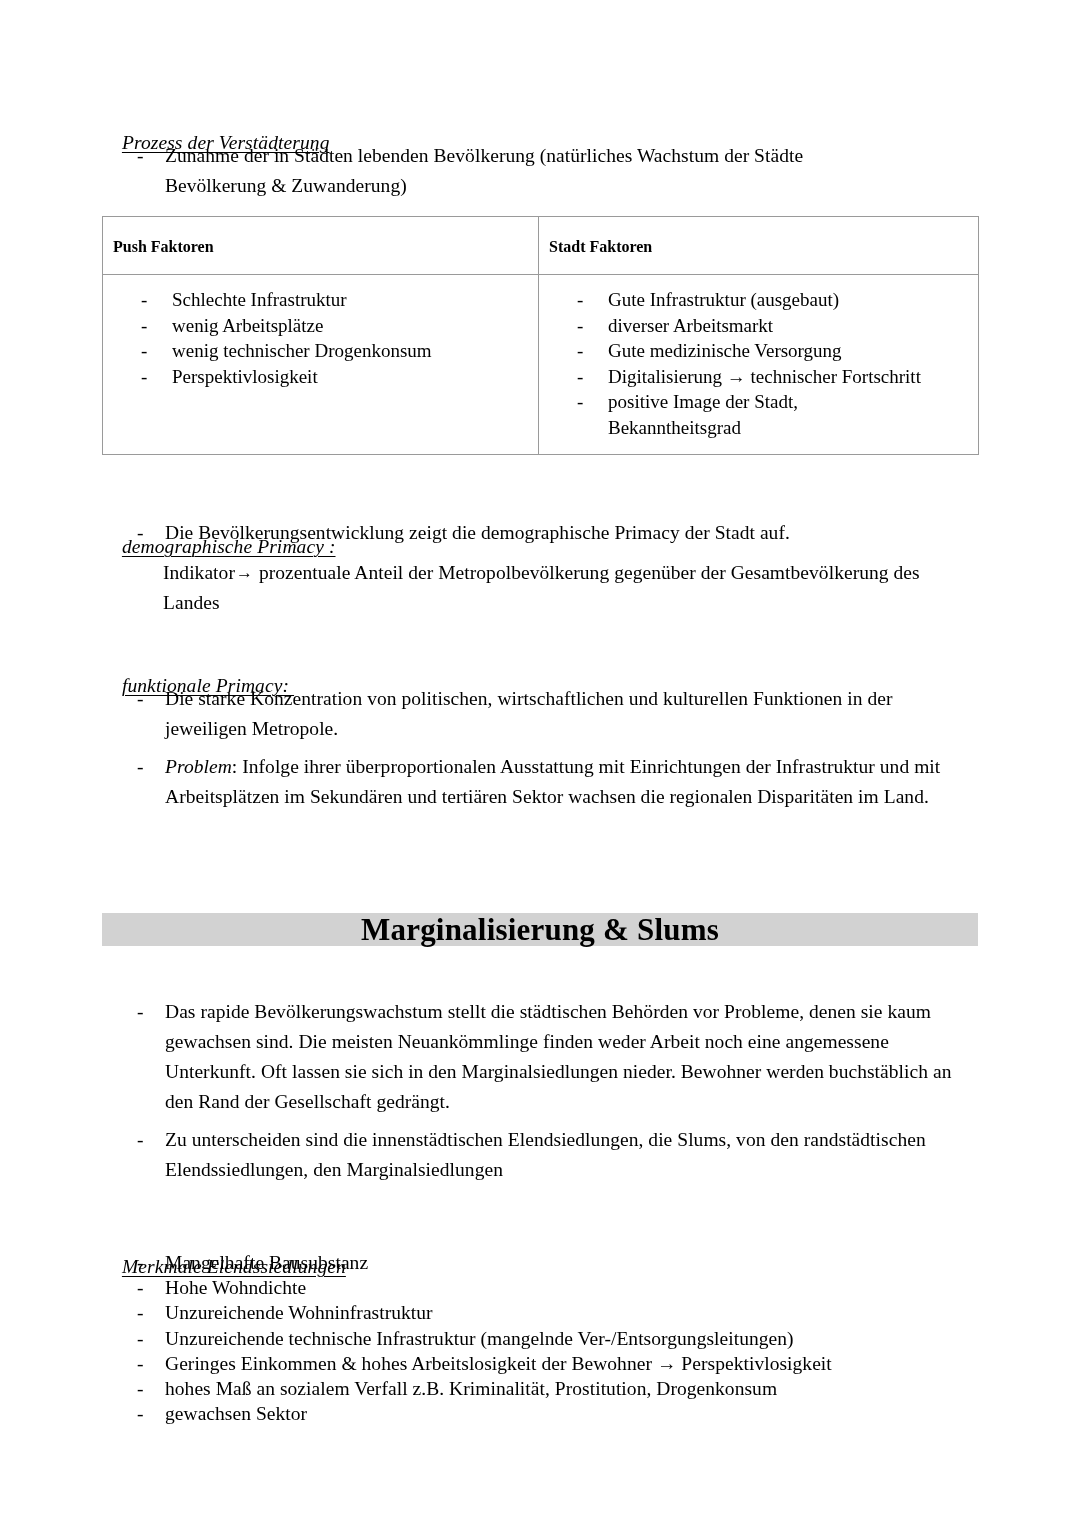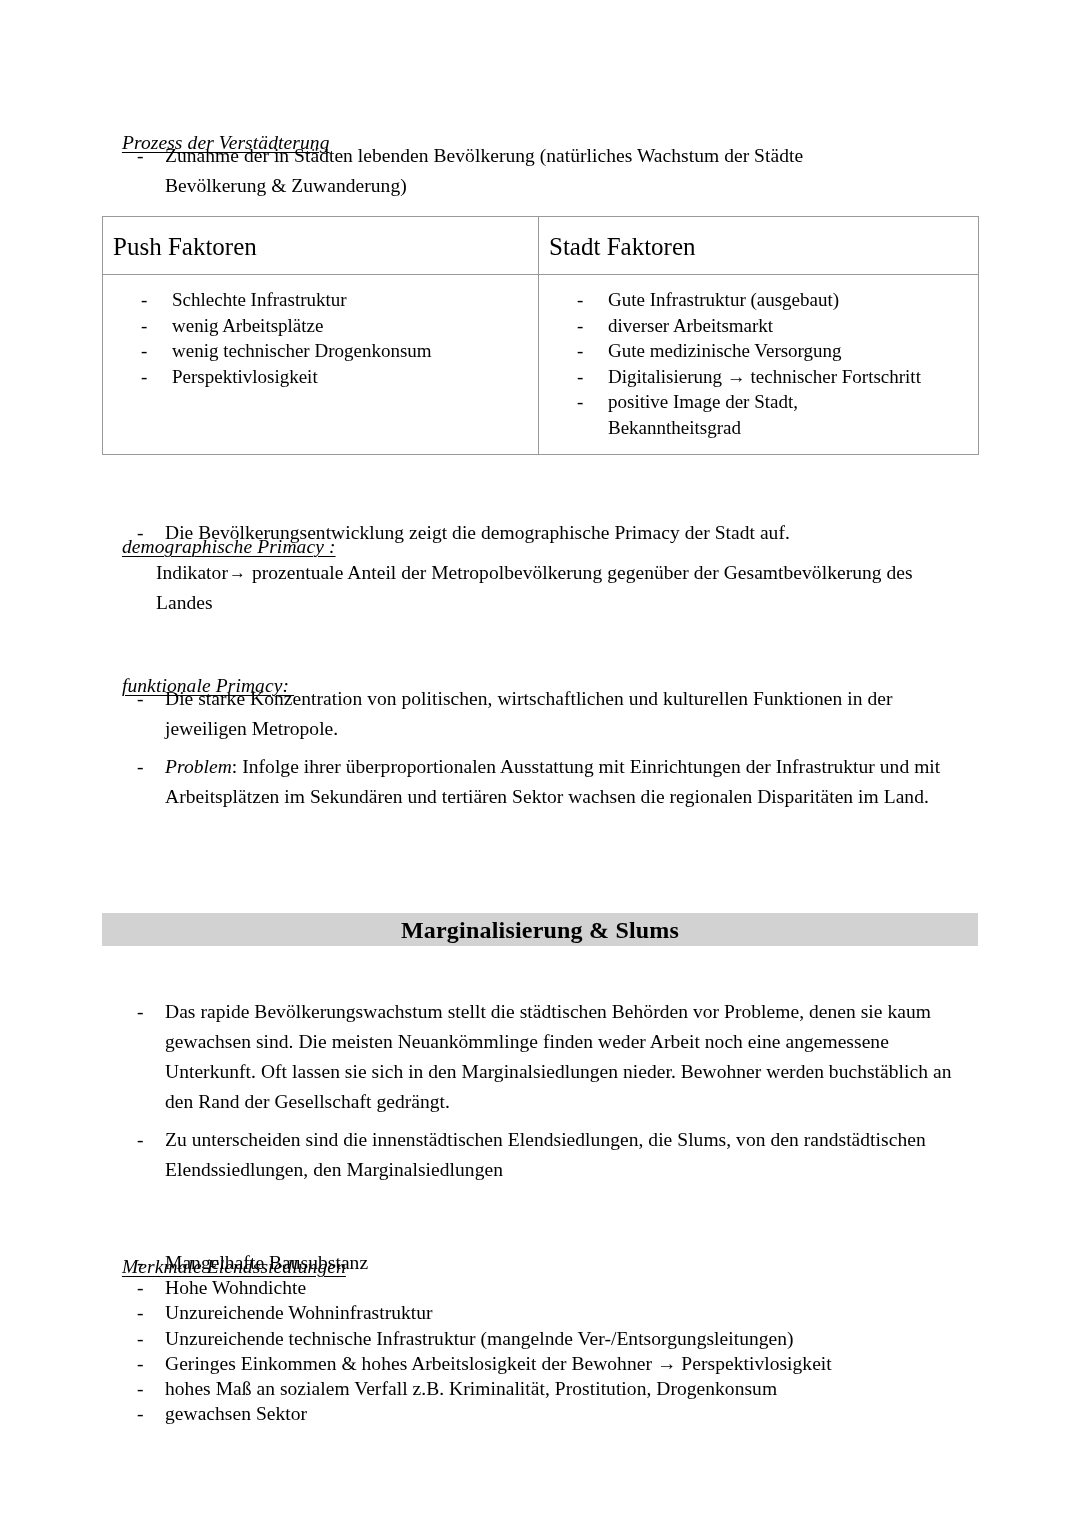--- a/index.html
+++ b/index.html
@@ -81,22 +81,22 @@
   }
   .tbl td {
     border: 1.1px solid #9a9a9a;
     vertical-align: top;
     padding: 0;
   }
   .tbl .hdr-cell {
     height: 57px;
   }
   .tbl .hdr-txt {
-    font-weight: normal;
-    font-size: 25px;
+    font-weight: bold;
+    font-size: 16px;
     line-height: 28px;
     padding: 16px 0 0 10px;
     white-space: pre;
   }
   .tbl .body-cell {
     padding: 12px 0 14px 0;
   }
   .tbl .cell-list {
     font-size: 19px;
     line-height: 25.5px;
@@ -116,21 +116,21 @@
 
   
   .banner {
     position: absolute;
     display: flex;
     align-items: center;
     justify-content: center;
   }
   .banner-title {
     font-weight: bold;
-    font-size: 24px;
+    font-size: 31px;
     line-height: 28px;
     letter-spacing: 0.2px;
     white-space: pre;
   }
 </style>
 </head>
 <body>
 
 <div class="page">
 
@@ -212,21 +212,21 @@
     <span class="ul">demographische Primacy :</span>
   </div>
 
   <div class="para" style="left:137px; top:518px; width:800px;">
     <div class="bullet">
       <span class="dash">-</span>
       <span class="btext">Die Bevölkerungsentwicklung zeigt die demographische Primacy der Stadt auf.</span>
     </div>
   </div>
 
-  <div class="para" style="left:156px; top:558px; width:815px;">
+  <div class="para" style="left:163px; top:558px; width:815px;">
     <span>Indikator</span><span class="arrow">→</span><span> prozentuale Anteil der Metropolbevölkerung gegenüber der Gesamtbevölkerung des Landes</span>
   </div>
 
   <div class="sec-heading" style="left:102px; top:647px;">
     <span class="ul">funktionale Primacy: </span>
   </div>
 
   <div class="para" style="left:137px; top:684px; width:840px;">
     <div class="bullet">
       <span class="dash">-</span>

